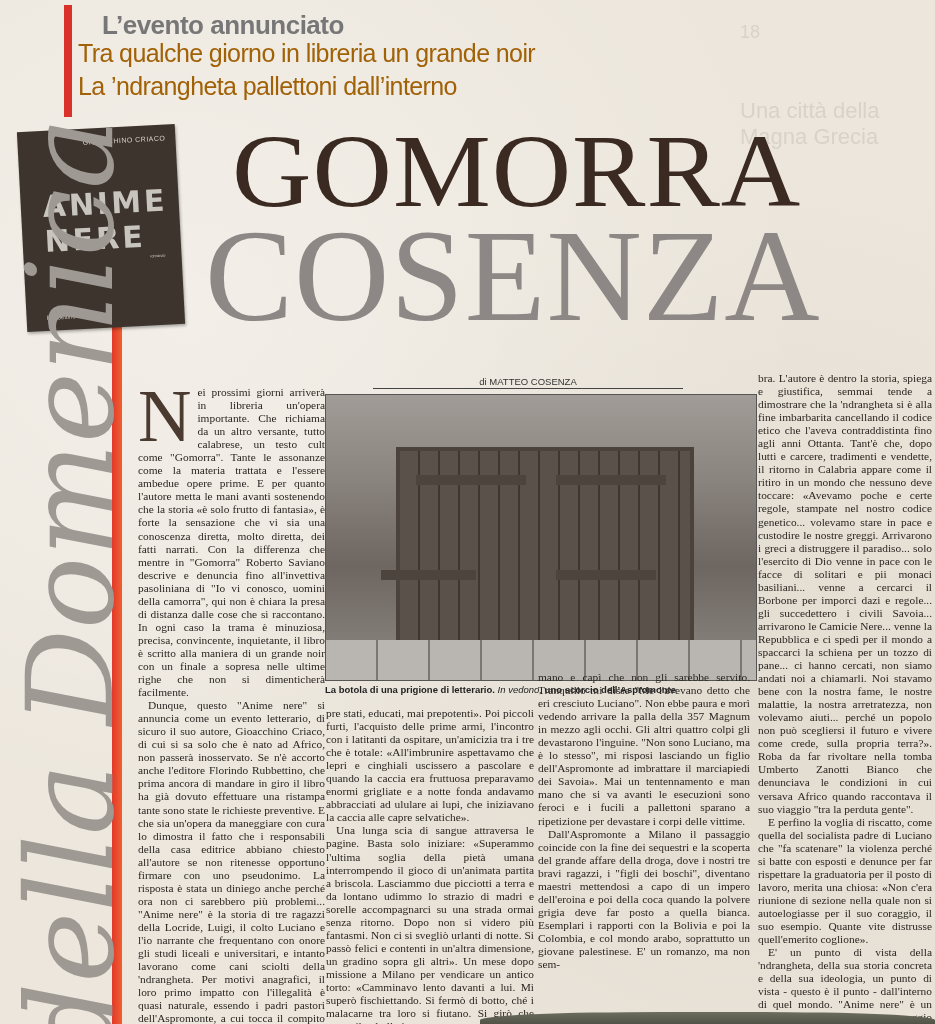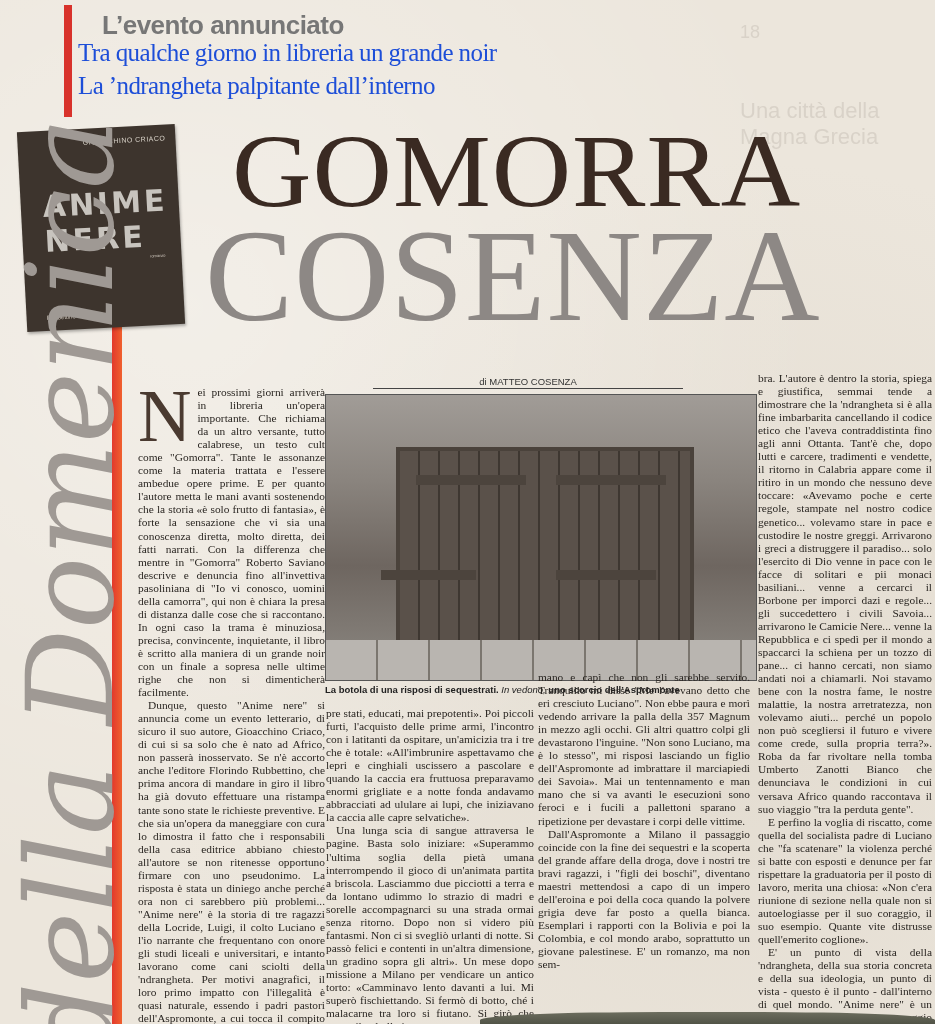--- a/index.html
+++ b/index.html
@@ -7,21 +7,21 @@
   .paper{position:absolute;inset:0;background:
      radial-gradient(ellipse at 20% 30%,rgba(255,255,255,0.35),transparent 60%),
      radial-gradient(ellipse at 80% 70%,rgba(200,190,175,0.25),transparent 55%),
      #ece6dc;}
   .ghost{position:absolute;color:rgba(150,140,130,0.22);font-family:"Liberation Sans",sans-serif;}
   .ghost.num{left:740px;top:22px;font-size:18px;}
   .ghost.title{left:740px;top:98px;font-size:22px;}
   .redbar-top{position:absolute;left:64px;top:5px;width:8px;height:112px;background:#d8322b;}
   .redbar-mid{position:absolute;left:112px;top:320px;width:10px;height:704px;background:linear-gradient(90deg,#e2392c,#f0602e);}
   .kicker{position:absolute;left:78px;top:10px;font-family:"Liberation Sans",sans-serif;font-weight:bold;font-size:26px;color:#777;letter-spacing:-0.5px;margin-left:24px;}
-  .sub{position:absolute;left:78px;font-family:Liberation Serif, serif;font-size:25px;color:#1d4ed8;letter-spacing:-0.6px;}
+  .sub{position:absolute;left:78px;font-family:Liberation Sans, sans-serif;font-size:25px;color:#a16207;letter-spacing:-0.6px;}
   .sub1{top:39px;} .sub2{top:72px;}
   .headline{position:absolute;font-family:"Liberation Serif",serif;letter-spacing:1px;line-height:1;}
   .h1{left:232px;top:116px;font-size:110px;color:#3a2a22;transform:scaleY(0.95);}
   .h2{left:205px;top:210px;font-size:132px;color:#8d8885;}
   .book{position:absolute;left:22px;top:128px;width:158px;height:200px;background:#3d342d;transform:rotate(-3deg);box-shadow:1px 2px 3px rgba(0,0,0,0.3);}
   .book .author{position:absolute;top:10px;left:0;right:10px;text-align:right;font-family:"Liberation Sans",sans-serif;font-size:7px;color:#d8d2c8;letter-spacing:0.5px;}
   .book .t{position:absolute;left:22px;font-family:"DejaVu Sans",sans-serif;font-weight:bold;font-size:30px;color:#c8c4be;letter-spacing:3px;}
   .book .t1{top:58px;} .book .t2{top:93px;}
   .book .genre{position:absolute;top:128px;right:16px;font-size:4px;color:#d0c8be;font-family:"Liberation Sans",sans-serif;}
   .book .pub{position:absolute;bottom:10px;left:20px;font-size:6px;color:#d0c8be;font-family:"Liberation Sans",sans-serif;}
@@ -49,21 +49,21 @@
 <div class="paper"></div>
 
 <div class="ghost num">18</div>
 <div class="ghost title">Una città della Magna Grecia</div>
 
 <div class="redbar-top"></div>
 <div class="redbar-mid"></div>
 
 <div class="kicker">L’evento annunciato</div>
 <div class="sub sub1">Tra qualche giorno in libreria un grande noir</div>
-<div class="sub sub2">La ’ndrangheta palpitante dall’interno</div>
+<div class="sub sub2">La ’ndrangheta pallettoni dall’interno</div>
 
 <div class="headline h1">GOMORRA</div>
 <div class="headline h2">COSENZA</div>
 
 <div class="book">
   <div class="author">GIOACCHINO CRIACO</div>
   <div class="t t1">ANIME</div>
   <div class="t t2">NERE</div>
   <div class="genre">romanzo</div>
   <div class="pub">Rubbettino</div>
@@ -75,21 +75,21 @@
 
 <div class="photo">
   <div class="hatch"></div>
   <div class="bar" style="left:90px;top:80px;width:110px;"></div>
   <div class="bar" style="left:230px;top:80px;width:110px;"></div>
   <div class="bar" style="left:55px;top:175px;width:95px;"></div>
   <div class="bar" style="left:230px;top:175px;width:100px;"></div>
   <div class="stones"></div>
 </div>
 
-<div class="caption"><span>La botola di una risposi di sequestrati.</span><i> In vedono,</i><span> uno scorcio dell’Aspromonte</span></div>
+<div class="caption"><span>La botola di una prigione di letterario.</span><i> In vedono,</i><span> uno scorcio dell’Aspromonte</span></div>
 
 <div class="col c1">
   <p class="first"><span class="dropcap">N</span><span>ei prossimi giorni arriverà in libreria un'opera importante. Che richiama da un altro versante, tutto calabrese, un testo cult come "Gomorra". Tante le assonanze come la materia trattata e l'essere ambedue opere prime. E per quanto l'autore metta le mani avanti sostenendo che la storia «è solo frutto di fantasia», è forte la sensazione che vi sia una conoscenza diretta, molto diretta, dei fatti narrati. Con la differenza che mentre in "Gomorra" Roberto Saviano descrive e denuncia fino all'invettiva pasoliniana di "Io vi conosco, uomini della camorra", qui non è chiara la presa di distanza dalle cose che si raccontano. In ogni caso la trama è minuziosa, precisa, convincente, inquietante, il libro è scritto alla maniera di un grande noir con un finale a sopresa nelle ultime righe che non si dimenticherà facilmente.</span></p>
   <p>Dunque, questo "Anime nere" si annuncia come un evento letterario, di sicuro il suo autore, Gioacchino Criaco, di cui si sa solo che è nato ad Africo, non passerà inosservato. Se n'è accorto anche l'editore Florindo Rubbettino, che prima ancora di mandare in giro il libro ha già dovuto effettuare una ristampa tante sono state le richieste preventive. E che sia un'opera da maneggiare con cura lo dimostra il fatto che i responsabili della casa editrice abbiano chiesto all'autore se non ritenesse opportuno firmare con uno pseudonimo. La risposta è stata un diniego anche perché ora non ci sarebbero più problemi... "Anime nere" è la storia di tre ragazzi della Locride, Luigi, il colto Luciano e l'io narrante che frequentano con onore gli studi liceali e universitari, e intanto lavorano come cani sciolti della 'ndrangheta. Per motivi anagrafici, il loro primo impatto con l'illegalità è quasi naturale, essendo i padri pastori dell'Aspromonte, a cui tocca il compito di custodire il "porco" di turno, vale a dire l'imprenditore o il commerciante più o meno facoltoso trasferito durante le trattative del sequestro dal Nord al Sud, dove per l'appunto viene tenuto alla catena nella porcilaia. E' un lavoro, così lo vedono i ragazzi, «tre bravi ragazzi</p>
 </div>
 
 <div class="col c2">
   <p class="first">pre stati, educati, mai prepotenti». Poi piccoli furti, l'acquisto delle prime armi, l'incontro con i latitanti da ospitare, un'amicizia tra i tre che è totale: «All'imbrunire aspettavamo che lepri e cinghiali uscissero a pascolare e quando la caccia era fruttuosa preparavamo enormi grigliate e a notte fonda andavamo abbracciati ad ululare ai lupi, che iniziavano la caccia alle capre selvatiche».</p>
   <p>Una lunga scia di sangue attraversa le pagine. Basta solo iniziare: «Superammo l'ultima soglia della pietà umana interrompendo il gioco di un'animata partita a briscola. Lasciammo due picciotti a terra e da lontano udimmo lo strazio di madri e sorelle accompagnarci su una strada ormai senza ritorno. Dopo non si videro più fantasmi. Non ci si svegliò urlanti di notte. Si passò felici e contenti in un'altra dimensione, un gradino sopra gli altri». Un mese dopo missione a Milano per vendicare un antico torto: «Camminavo lento davanti a lui. Mi superò fischiettando. Si fermò di botto, ché i malacarne tra loro si fiutano. Si girò che aveva il coltello in</p>
 </div>

